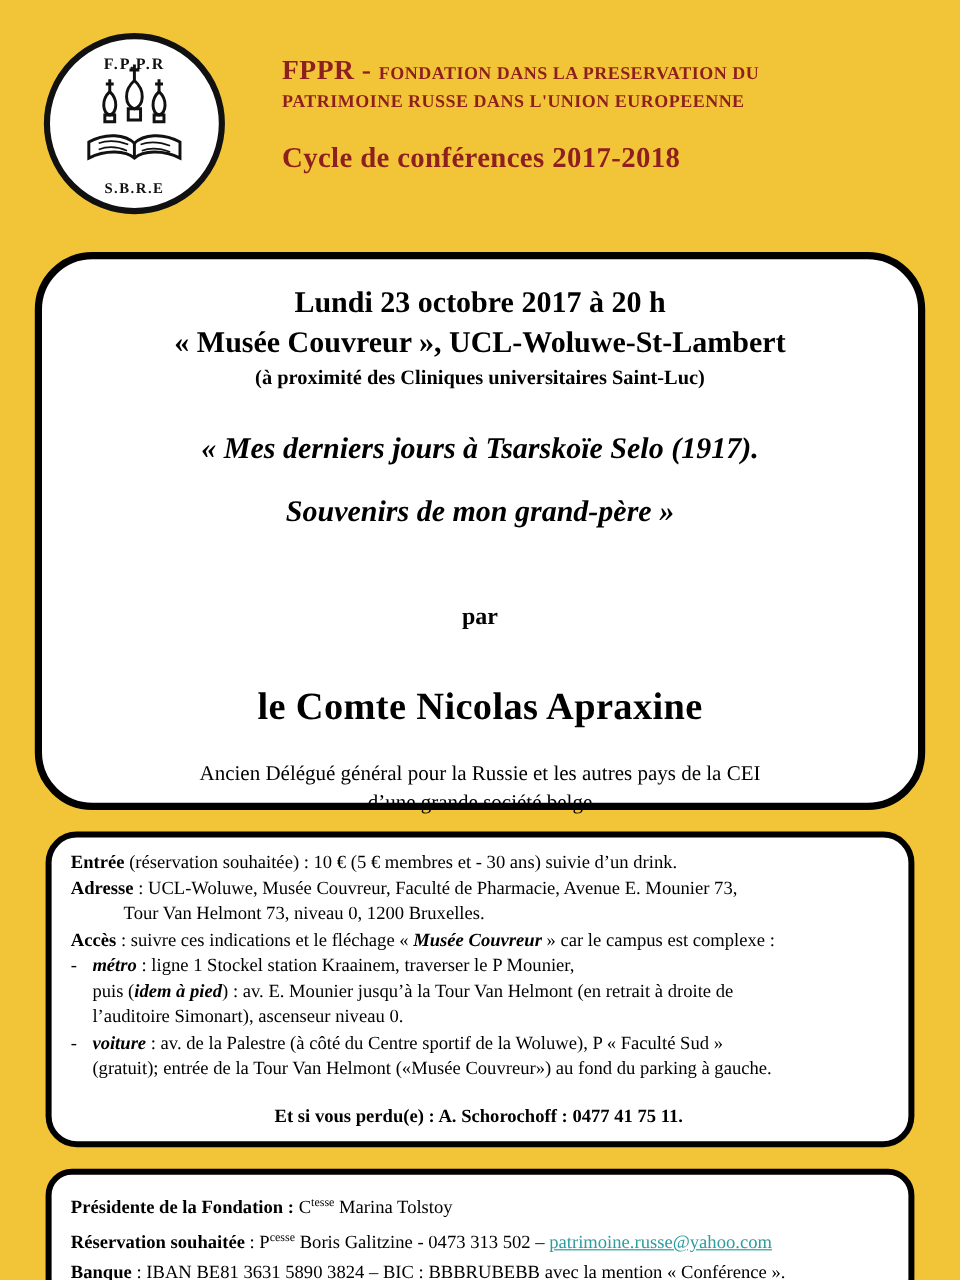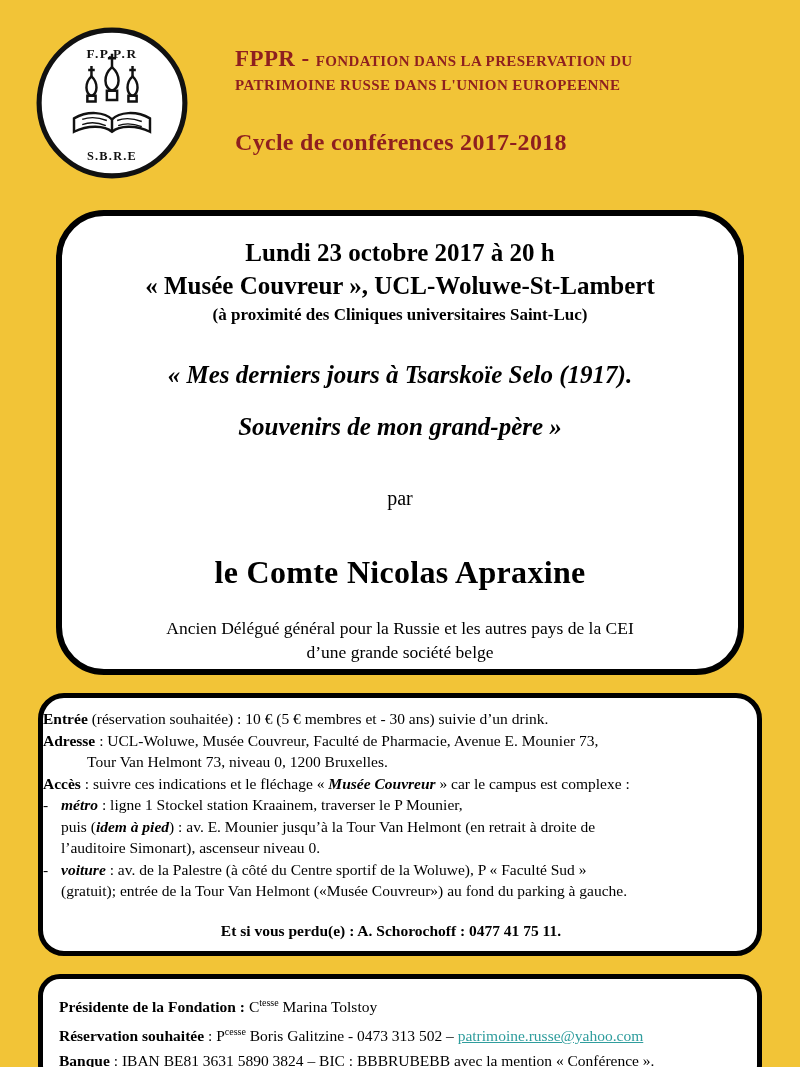--- a/index.html
+++ b/index.html
@@ -11,42 +11,42 @@
   }
   .page { width: 800px; height: 1067px; padding-top: 26px; overflow: hidden; }
 
   
   .top { display: flex; align-items: flex-start; padding-left: 35px; }
   .logo svg { width: 154px; height: 154px; display: block; }
   .header-text { margin-left: 46px; padding-top: 16px; color: var(--heading_red, #8E1F1F); }
   .org-line  { font-weight: bold; font-size: 15px; letter-spacing: .4px; line-height: 1.45; }
   .abbr      { font-size: 23px; }
   .org-line2 { font-weight: bold; font-size: 15px; letter-spacing: .4px; line-height: 1.45; }
-  .cycle     { font-weight: bold; font-size: 24px; margin-top: 32px; letter-spacing: .3px; }
+  .cycle     { font-weight: bold; font-size: 24px; margin-top: 22px; letter-spacing: .3px; }
 
   
   .box { background: #fff; border: 5px solid #000; margin: 0 auto; }
   .main-box {
-    width: 688px; height: 465px; border-width: 6px; border-radius: 48px;
+    width: 742px; height: 465px; border-width: 6px; border-radius: 48px;
     margin-top: 30px; text-align: center; padding: 22px 18px 10px;
   }
   .date       { font-size: 25px; font-weight: bold; line-height: 1.2; }
   .venue      { font-size: 25px; font-weight: bold; line-height: 1.25; margin-top: 2px; }
   .venue-note { font-size: 17px; font-weight: bold; margin-top: 4px; }
   .talk-title  { font-size: 25px; font-weight: bold; font-style: italic; line-height: 1.28; }
   .talk-title.first { margin-top: 34px; font-family: Liberation Serif, serif; }
   .talk-title.second { margin-top: 20px; }
-  .par        { font-size: 20px; font-weight: normal; margin-top: 44px; }
+  .par        { font-size: 20px; font-weight: bold; margin-top: 60px; }
   .speaker    { font-size: 32px; font-weight: bold; margin-top: 44px; letter-spacing: .3px; }
   .desc       { font-size: 17.5px; line-height: 1.35; }
   .desc.first { margin-top: 26px; }
 
   .info-box {
     width: 724px; border-radius: 26px; margin-top: 18px;
-    padding: 10px 18px 10px 0; font-size: 15.5px;
+    padding: 10px 18px 10px 16px; font-size: 15.5px;
   }
   .info-box .line { line-height: 21.5px; }
   .indent1 { padding-left: 44px; }
   .bullet { display: flex; }
   .bullet .dash { width: 18px; flex: 0 0 18px; line-height: 21.5px; }
   .bullet-body { flex: 1; }
   .u { }
   .i { font-style: italic; }
   .lost { text-align: center; font-weight: bold; line-height: 21.5px; margin-top: 18px; }
 

